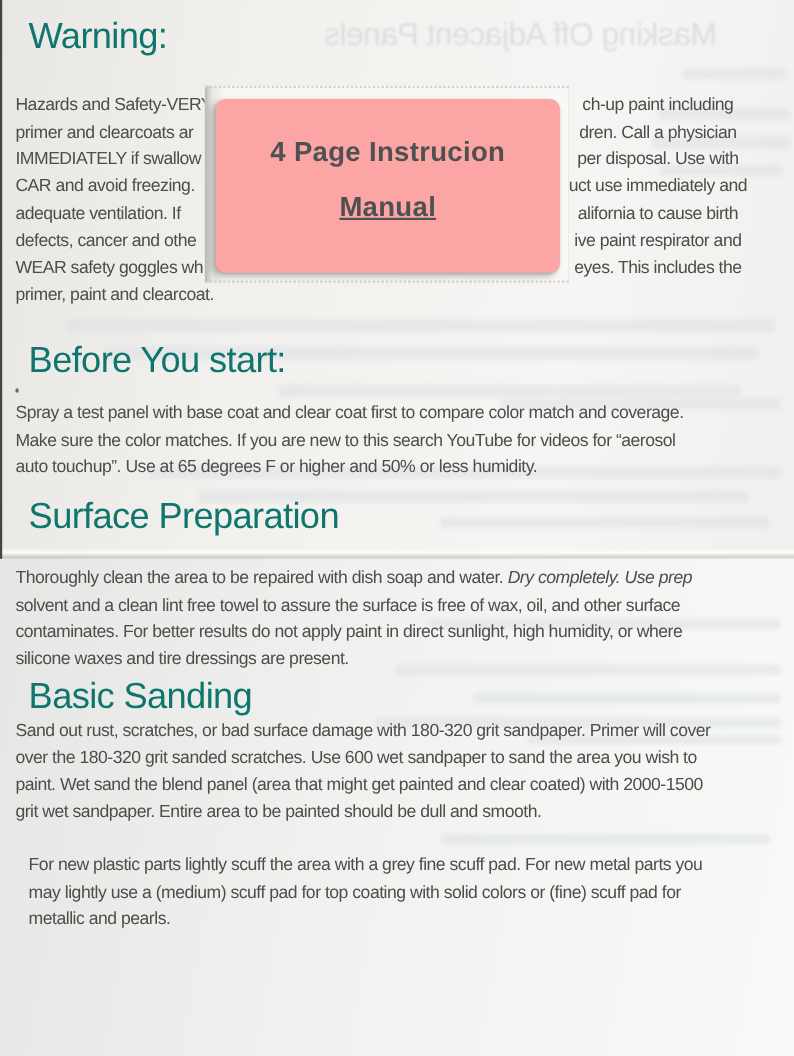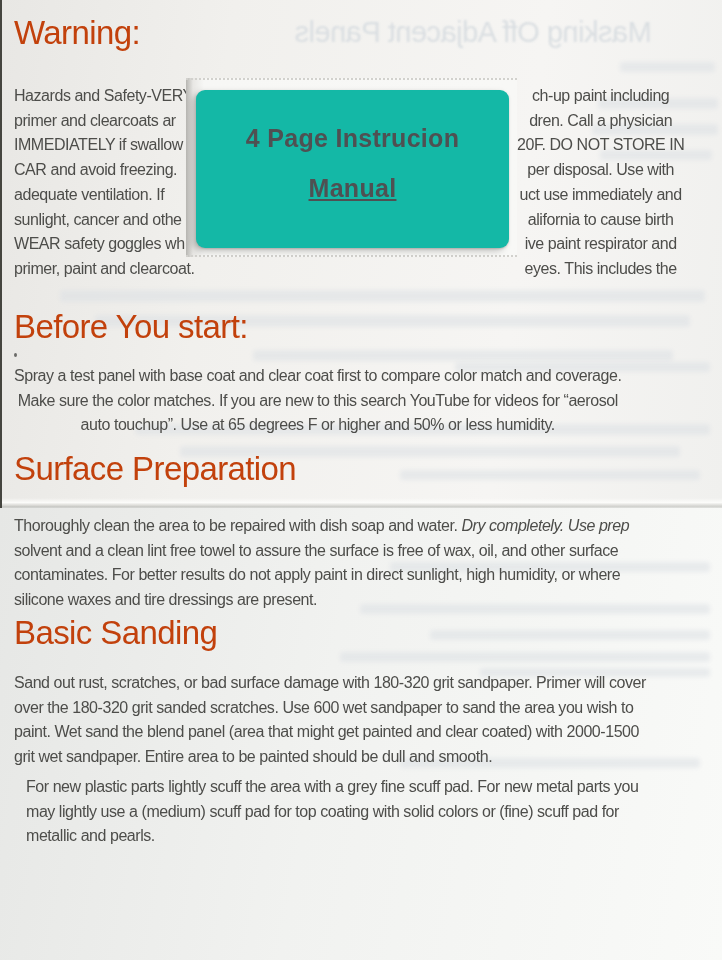--- a/index.html
+++ b/index.html
@@ -23,21 +23,21 @@
   #seam {
     left:0; top:498px; width:722px; height:10px;
     background:linear-gradient(to bottom, rgba(255,255,255,0) 0%, rgba(252,252,250,0.95) 45%, rgba(168,168,162,0.45) 85%, rgba(120,120,115,0.18) 100%);
   }
   #paper-edge-left {
     left:0; top:0; width:2px; height:508px; background:#45453f; filter:blur(0.4px);
   }
 
   
   .h1 {
-    font-size:33px; font-weight:400; color:#c2410c; letter-spacing:-0.6px; white-space:nowrap;
+    font-size:33px; font-weight:400; color:#0f766e; letter-spacing:-0.6px; white-space:nowrap;margin-left:12px;
   }
 
   
   .bline {
     white-space:nowrap; font-size:16px; letter-spacing:-0.45px;
     line-height:24.7px; color:#4d4d4a;
   }
   .col { display:flex; flex-direction:column; }
   .it { font-style:italic; }
 
@@ -52,21 +52,21 @@
 
   
   #sticker-backing {
     left:186px; top:78px; width:331px; height:179px;
     background:linear-gradient(to right, #b7b6b2 0px, #e8e7e4 7px, #f7f7f5 18px, #f8f8f6 100%);
     border-top:2px dotted #d2d1cd; border-bottom:2px dotted #d2d1cd;
     z-index:5;
   }
   #sticker {
     left:196px; top:90px; width:313px; height:158px;
-    background:#14b8a6; border-radius:9px; z-index:6;
+    background:#fca5a5; border-radius:9px; z-index:6;
     box-shadow:-4px 3px 6px rgba(90,90,85,0.35), 0 1px 2px rgba(90,90,85,0.25);
     text-align:center;
   }
   .sticker-line {
     font-weight:700; color:#4f5052; font-size:25px; letter-spacing:0.3px; white-space:nowrap;
   }
   #sticker-line1 { position:absolute; left:0; right:0; top:34px; }
   #sticker-line2 { position:absolute; left:0; right:0; top:84px;text-decoration:underline; }
 
   #stray-dot { left:14px; top:353px; width:3px; height:4px; background:#6b6b68; border-radius:50%; }
@@ -103,63 +103,62 @@
   <div class="ghost-bar" style="left:400px; top:758px; width:300px; height:10px;"></div>
 
   <div class="abs h1 z2" style="left:14px; top:14px;">Warning:</div>
 
   <div class="abs col z2" style="left:14px; top:84px;">
     <div class="bline">Hazards and Safety-VERY</div>
     <div class="bline">primer and clearcoats ar</div>
     <div class="bline">IMMEDIATELY if swallow</div>
     <div class="bline">CAR and avoid freezing.</div>
     <div class="bline">adequate ventilation. If</div>
-    <div class="bline">sunlight, cancer and othe</div>
+    <div class="bline">defects, cancer and othe</div>
     <div class="bline">WEAR safety goggles wh</div>
     <div class="bline">primer, paint and clearcoat.</div>
   </div>
 
   <div class="abs col z2" style="left:517px; top:84px;text-align:center;">
     <div class="bline">ch-up paint including</div>
     <div class="bline">dren. Call a physician</div>
-    <div class="bline">20F. DO NOT STORE IN</div>
     <div class="bline">per disposal. Use with</div>
     <div class="bline">uct use immediately and</div>
     <div class="bline">alifornia to cause birth</div>
     <div class="bline">ive paint respirator and</div>
     <div class="bline">eyes. This includes the</div>
   </div>
 
   <div id="sticker-backing" class="abs"></div>
   <div id="sticker" class="abs">
     <div id="sticker-line1" class="sticker-line">4 Page Instrucion</div>
     <div id="sticker-line2" class="sticker-line">Manual</div>
   </div>
 
   <div class="abs h1 z2" style="left:14px; top:308px;">Before You start:</div>
   <div id="stray-dot" class="abs z2"></div>
 
-  <div class="abs col z2" style="left:14px; top:364px;text-align:center;">
+  <div class="abs col z2" style="left:14px; top:364px;">
     <div class="bline">Spray a test panel with base coat and clear coat first to compare color match and coverage.</div>
     <div class="bline">Make sure the color matches.  If you are new to this search YouTube for videos for “aerosol</div>
     <div class="bline">auto touchup”.  Use at 65 degrees F or higher and 50% or less humidity.</div>
   </div>
 
   <div class="abs h1 z2" style="left:14px; top:450px;">Surface Preparation</div>
 
   <div class="abs col z2" style="left:14px; top:514px;">
     <div class="bline"><span>Thoroughly clean the area to be repaired with dish soap and water.  </span><span class="it">Dry completely. Use prep</span></div>
     <div class="bline">solvent and a clean lint free towel to assure the surface is free of wax, oil, and other surface</div>
     <div class="bline">contaminates. For better results do not apply paint in direct sunlight, high humidity, or where</div>
     <div class="bline">silicone waxes and tire dressings are present.</div>
   </div>
 
   <div class="abs h1 z2" style="left:14px; top:614px;">Basic Sanding</div>
 
-  <div class="abs col z2" style="left:14px; top:671px;">
+  <div class="abs col z2" style="left:14px; top:653px;">
     <div class="bline">Sand out rust, scratches, or bad surface damage with 180-320 grit sandpaper. Primer will cover</div>
     <div class="bline">over the 180-320 grit sanded scratches. Use 600 wet sandpaper to sand the area you wish to</div>
     <div class="bline">paint. Wet sand the blend panel (area that might get painted and clear coated) with 2000-1500</div>
     <div class="bline">grit wet sandpaper. Entire area to be painted should be dull and smooth.</div>
   </div>
 
   <div class="abs col z2" style="left:14px; top:775px;margin-left:12px;">
     <div class="bline">For new plastic parts lightly scuff the area with a grey fine scuff pad. For new metal parts you</div>
     <div class="bline">may lightly use a (medium) scuff pad for top coating with solid colors or (fine) scuff pad for</div>
     <div class="bline">metallic and pearls.</div>

